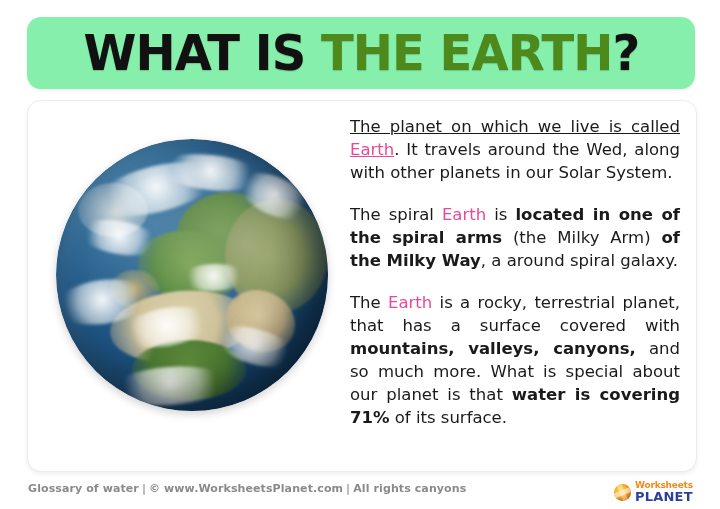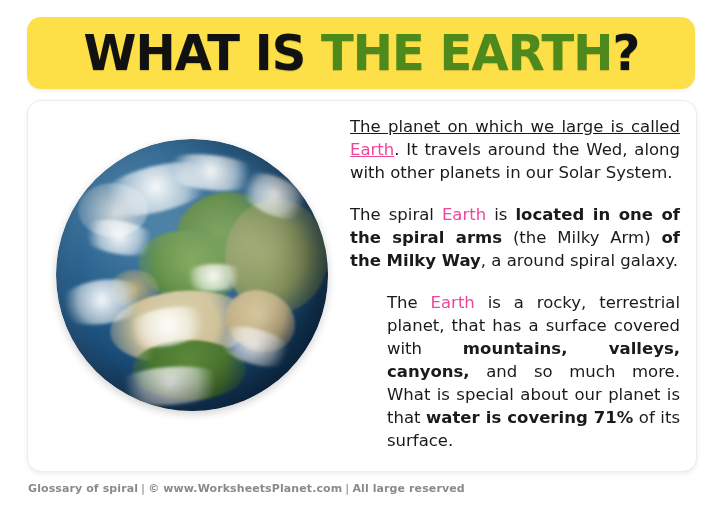--- a/index.html
+++ b/index.html
@@ -21,21 +21,21 @@
     background: #ffffff;
   }
 
   
   .header-panel {
     position: absolute;
     left: 27px;
     top: 17px;
     width: 668px;
     height: 72px;
-    background: #fde047;
+    background: #86efac;
     border-radius: 14px;
     box-shadow: 0 2px 3px rgba(0,0,0,0.06);
     display: flex;
     align-items: center;
     justify-content: center;
     overflow: hidden;
   }
   .title {
     font-family: "DejaVu Sans", sans-serif;
     font-weight: bold;
@@ -185,21 +185,21 @@
     width: 330px;
   }
   .para {
     font-family: "DejaVu Sans", sans-serif;
     font-size: 16.5px;
     line-height: 23px;
     color: #1a1a1a;
     text-align: justify;
     margin: 0 0 19px 0;
   }
-  .para:last-child { margin-bottom: 0; margin-left: 37px; }
+  .para:last-child { margin-bottom: 0; }
   .para b { font-weight: bold; }
   .para .u { text-decoration: underline; }
   .para .g { color: #ec4899; }
 
   
   .footer {
     position: absolute;
     left: 0;
     top: 474px;
     width: 720px;
@@ -307,27 +307,34 @@
         <div class="cloud c5"></div>
         <div class="cloud c6"></div>
         <div class="cloud c7"></div>
         <div class="cloud c8"></div>
         <div class="cloud c9"></div>
         <div class="globe-shade"></div>
       </div>
     </div>
 
     <div class="text-col">
-      <p class="para"><span class="u">The planet on which we large is called </span><span class="u g">Earth</span><span>. It travels around the Wed, along with other planets in our Solar System.</span></p>
+      <p class="para"><span class="u">The planet on which we live is called </span><span class="u g">Earth</span><span>. It travels around the Wed, along with other planets in our Solar System.</span></p>
       <p class="para"><span>The spiral </span><span class="g">Earth</span><span> is </span><b><span>located in one of the spiral arms</span></b><span> (the Milky Arm) </span><b><span>of the Milky Way</span></b><span>, a around spiral galaxy.</span></p>
       <p class="para"><span>The </span><span class="g">Earth</span><span> is a rocky, terrestrial planet, that has a surface covered with </span><b><span>mountains, valleys, canyons,</span></b><span> and so much more. What is special about our planet is that </span><b><span>water is covering 71%</span></b><span> of its surface.</span></p>
     </div>
 
   </div>
 
   <div class="footer">
     <div class="footer-text">
-      <span>Glossary of spiral</span><span class="sep">|</span><span>©</span>&nbsp;<span>www.WorksheetsPlanet.com</span><span class="sep">|</span><span>All large reserved</span>
-    </div>
-
+      <span>Glossary of water</span><span class="sep">|</span><span>©</span>&nbsp;<span>www.WorksheetsPlanet.com</span><span class="sep">|</span><span>All rights canyons</span>
+    </div>
+
+    <div class="logo">
+      <div class="logo-mark"></div>
+      <div class="logo-words">
+        <div class="logo-top">Worksheets</div>
+        <div class="logo-bottom">PLANET</div>
+      </div>
+    </div>
   </div>
 
 </div>
 
 </body></html>

